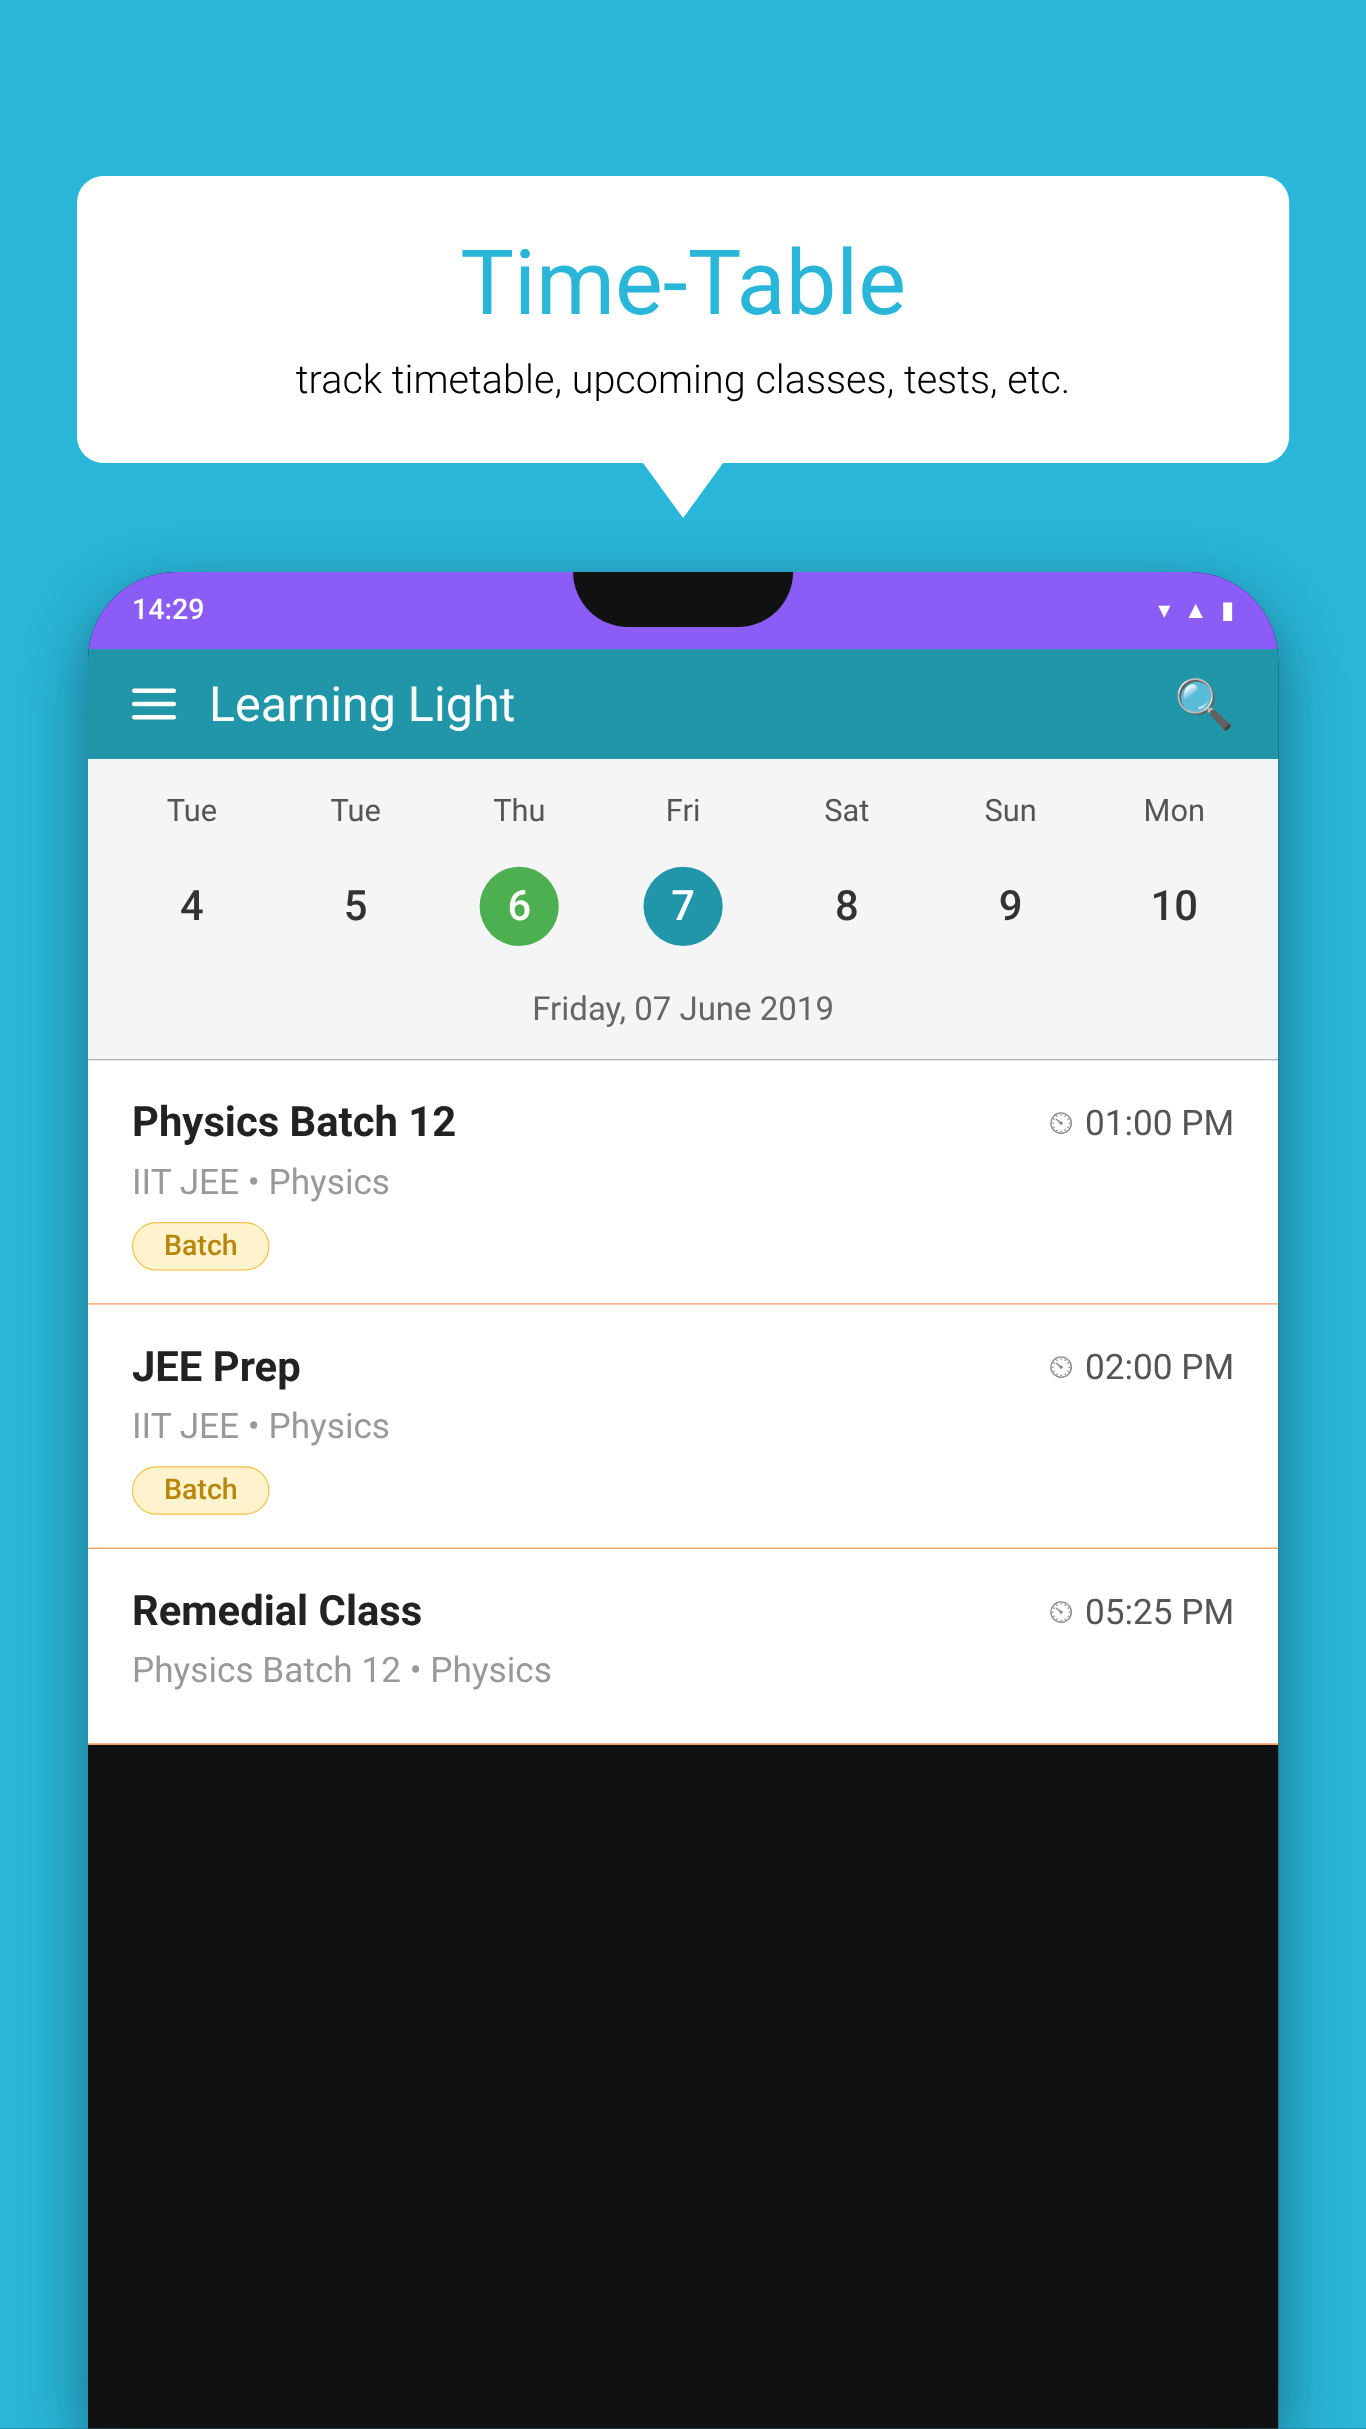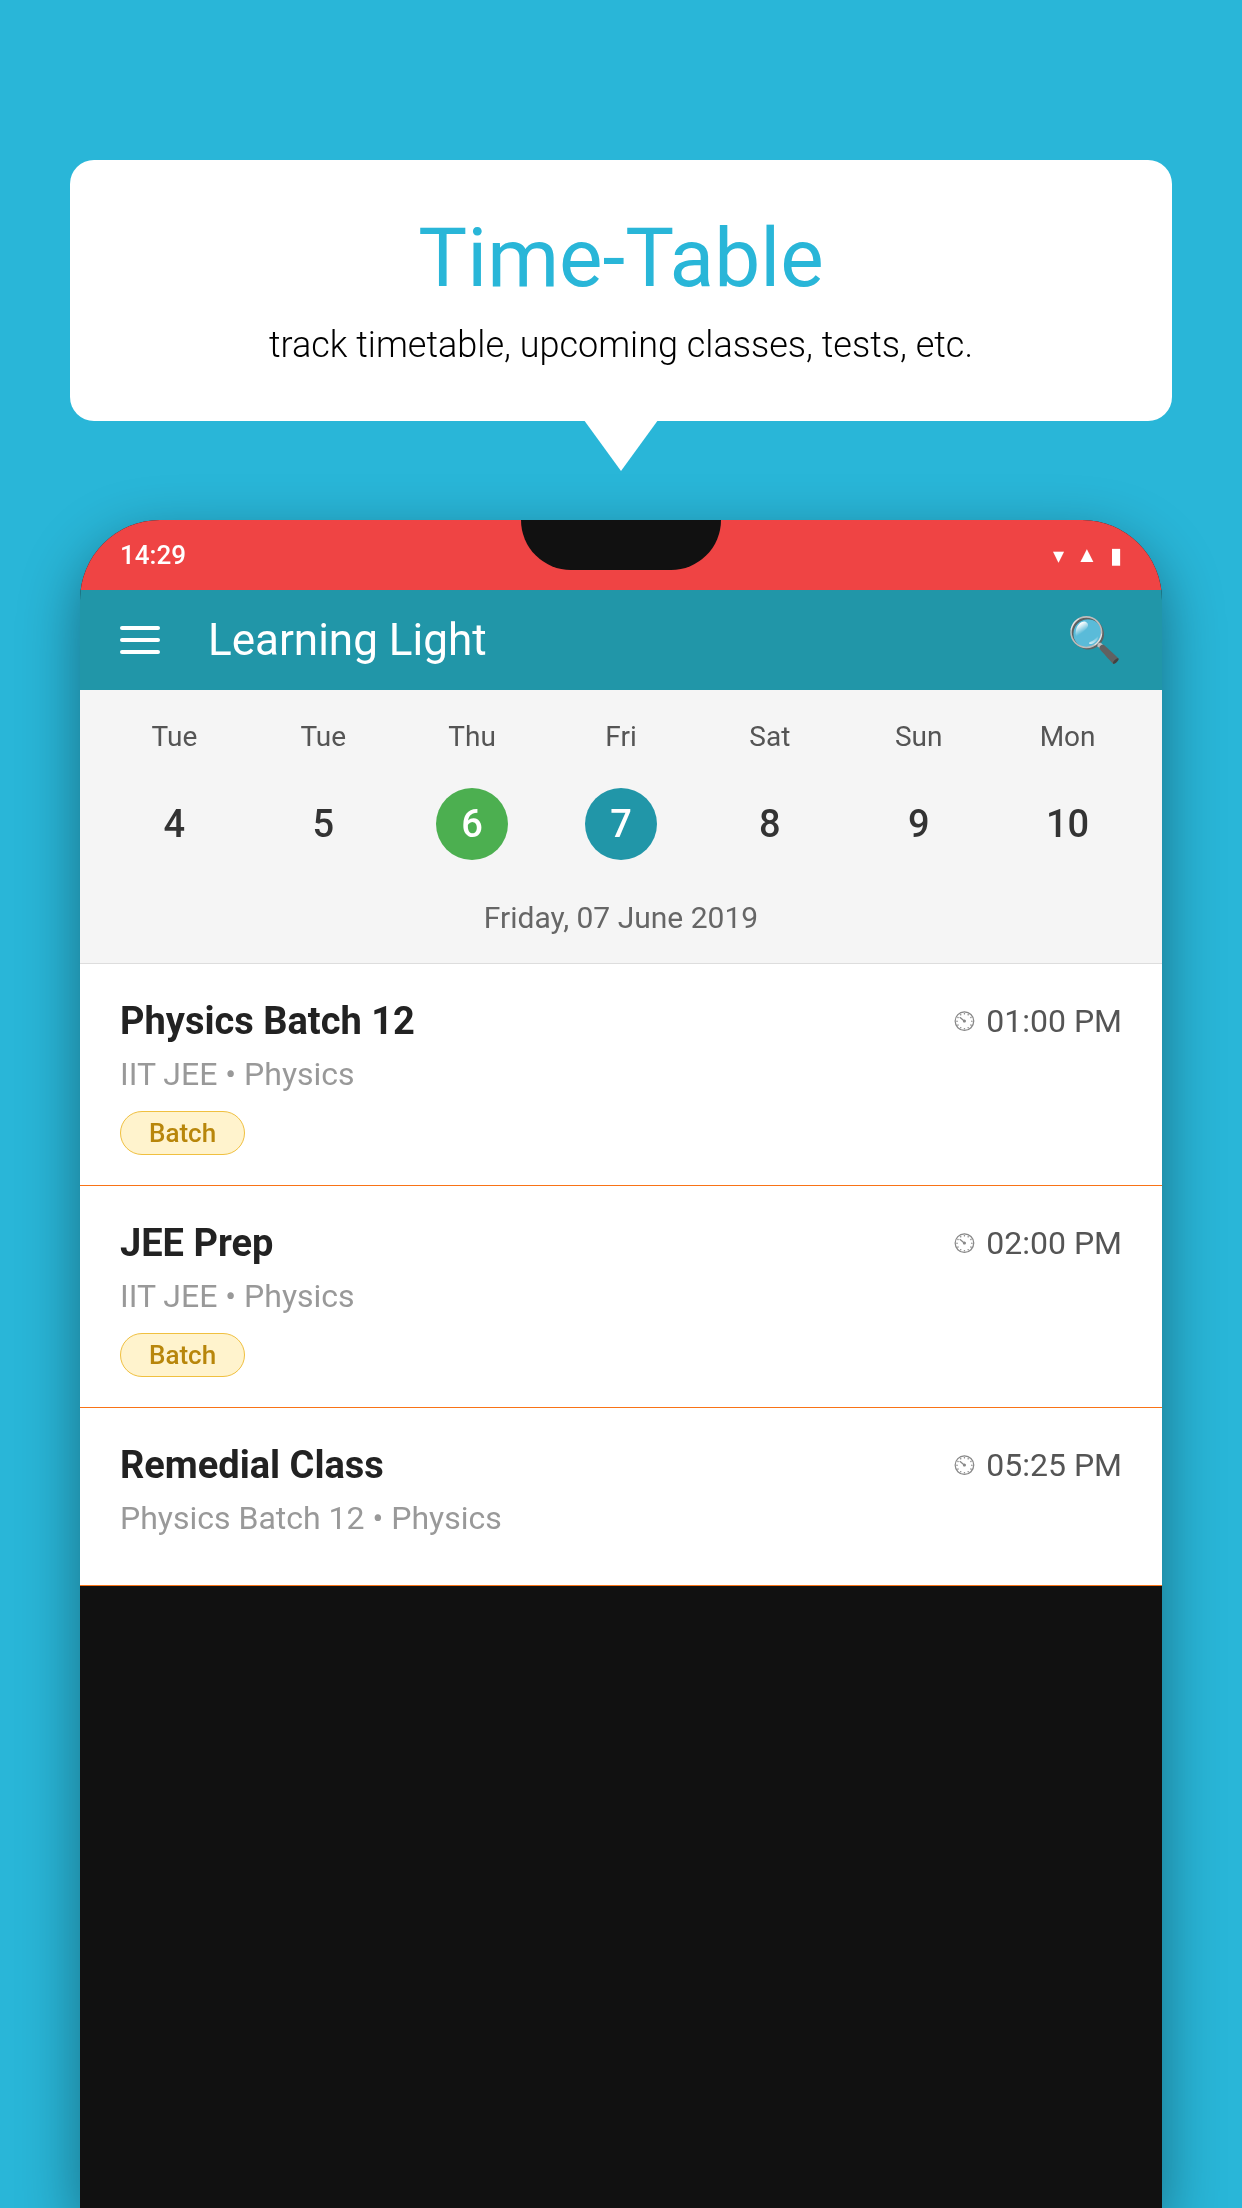--- a/index.html
+++ b/index.html
@@ -59,21 +59,21 @@
       right: 80px;
       bottom: 0;
       background: #111;
       border-radius: 80px 80px 0 0;
       overflow: hidden;
       box-shadow: 0 20px 60px rgba(0,0,0,0.4);
     }
 
     
     .phone-top-bar {
-      background: #ef4444;
+      background: #8b5cf6;
       height: 70px;
       display: flex;
       align-items: center;
       justify-content: space-between;
       padding: 0 40px;
       position: relative;
     }
 
     .phone-top-bar::before {
       content: '';
@@ -106,21 +106,21 @@
       font-size: 22px;
     }
 
     
     .app-bar {
       background: #2196a8;
       height: 100px;
       display: flex;
       align-items: center;
       padding: 0 40px;
-      gap: 38px;
+      gap: 20px;
     }
 
     .hamburger-icon {
       display: flex;
       flex-direction: column;
       gap: 8px;
       cursor: pointer;
     }
 
     .hamburger-icon span {

